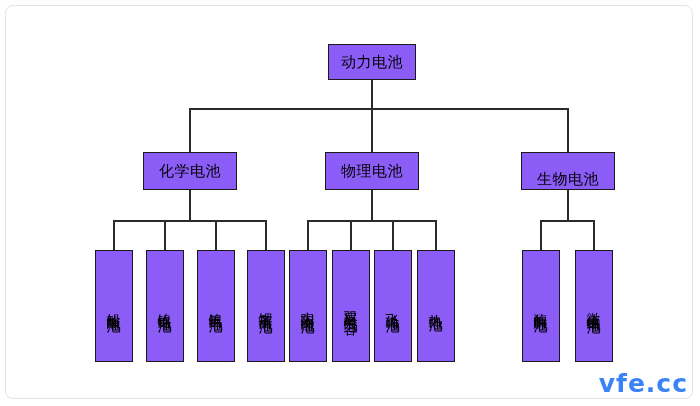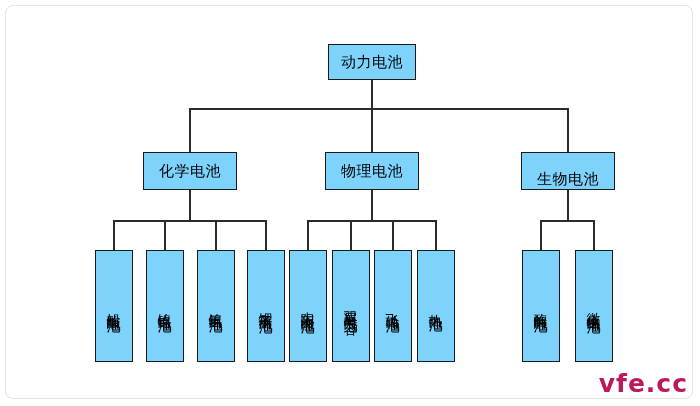--- a/index.html
+++ b/index.html
@@ -33,21 +33,21 @@
     background: #2b2b2b;
   }
   .vline { width: 2px; }
   .hline { height: 2px; }
 
   
   .node {
     position: absolute;
     box-sizing: border-box;
     border: 1px solid #1a1a1a;
-    background: #7dd3fc;
+    background: #8b5cf6;
     display: flex;
     align-items: center;
     justify-content: center;
     color: #000000;
   }
   .node.level1, .node.level2 {
     font-size: 15px;
     letter-spacing: 0.5px;
     white-space: nowrap;
   }
@@ -64,21 +64,21 @@
     writing-mode: vertical-rl;
     text-orientation: upright;
     display: block;
   }
   #watermark {
     position: absolute;
     right: 12px;
     bottom: 8px;
     font-size: 25px;
     font-weight: bold;
-    color: #be185d;
+    color: #3b82f6;
     letter-spacing: 1px;
     user-select: none;
   }
 </style>
 </head>
 <body>
 
 <div id="canvas">
 
   <div id="frame"></div>

